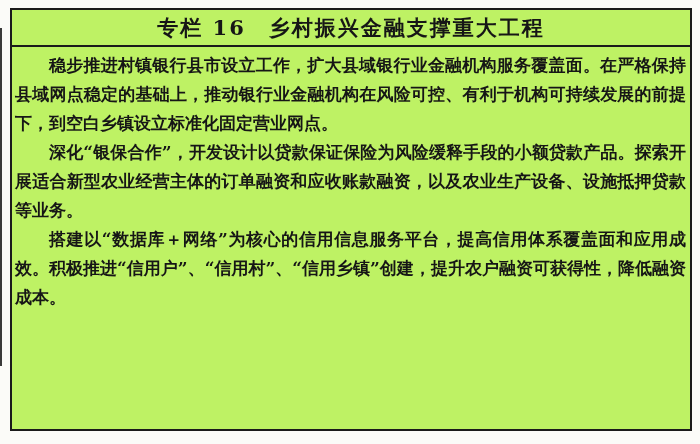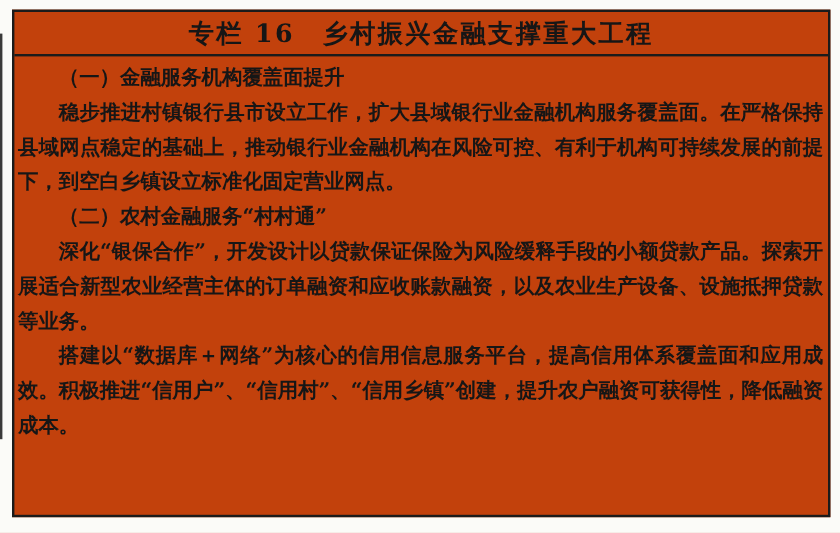--- a/index.html
+++ b/index.html
@@ -18,21 +18,21 @@
     left: 0; top: 28px;
     width: 2px; height: 338px;
     background: #3a3a3a;
   }
   .panel {
     position: absolute;
     left: 10px; top: 8px;
     width: 682px; height: 423px;
     border: 2px solid #1b1b1b;
     box-sizing: border-box;
-    background: #c2410c;
+    background: #bef264;
   }
   .title-row {
     height: 37px;
     border-bottom: 2px solid #1b1b1b;
     box-sizing: border-box;
     display: flex;
     align-items: center;
     justify-content: center;
     font-size: 21px;
     font-weight: bold;
@@ -57,23 +57,21 @@
 </head>
 <body>
 
 <div class="stage">
   <div class="scan-edge"></div>
 
   <div class="panel">
     <div class="title-row">专栏 16　乡村振兴金融支撑重大工程</div>
 
     <div class="body-area">
-      <p class="heading">（一）金融服务机构覆盖面提升</p>
       <p class="para">稳步推进村镇银行县市设立工作，扩大县域银行业金融机构服务覆盖面。在严格保持县域网点稳定的基础上，推动银行业金融机构在风险可控、有利于机构可持续发展的前提下，到空白乡镇设立标准化固定营业网点。</p>
 
-      <p class="heading">（二）农村金融服务“村村通”</p>
 
       <p class="para">深化“银保合作”，开发设计以贷款保证保险为风险缓释手段的小额贷款产品。探索开展适合新型农业经营主体的订单融资和应收账款融资，以及农业生产设备、设施抵押贷款等业务。</p>
 
       <p class="para">搭建以“数据库＋网络”为核心的信用信息服务平台，提高信用体系覆盖面和应用成效。积极推进“信用户”、“信用村”、“信用乡镇”创建，提升农户融资可获得性，降低融资成本。</p>
     </div>
   </div>
 </div>
 
 </body></html>

